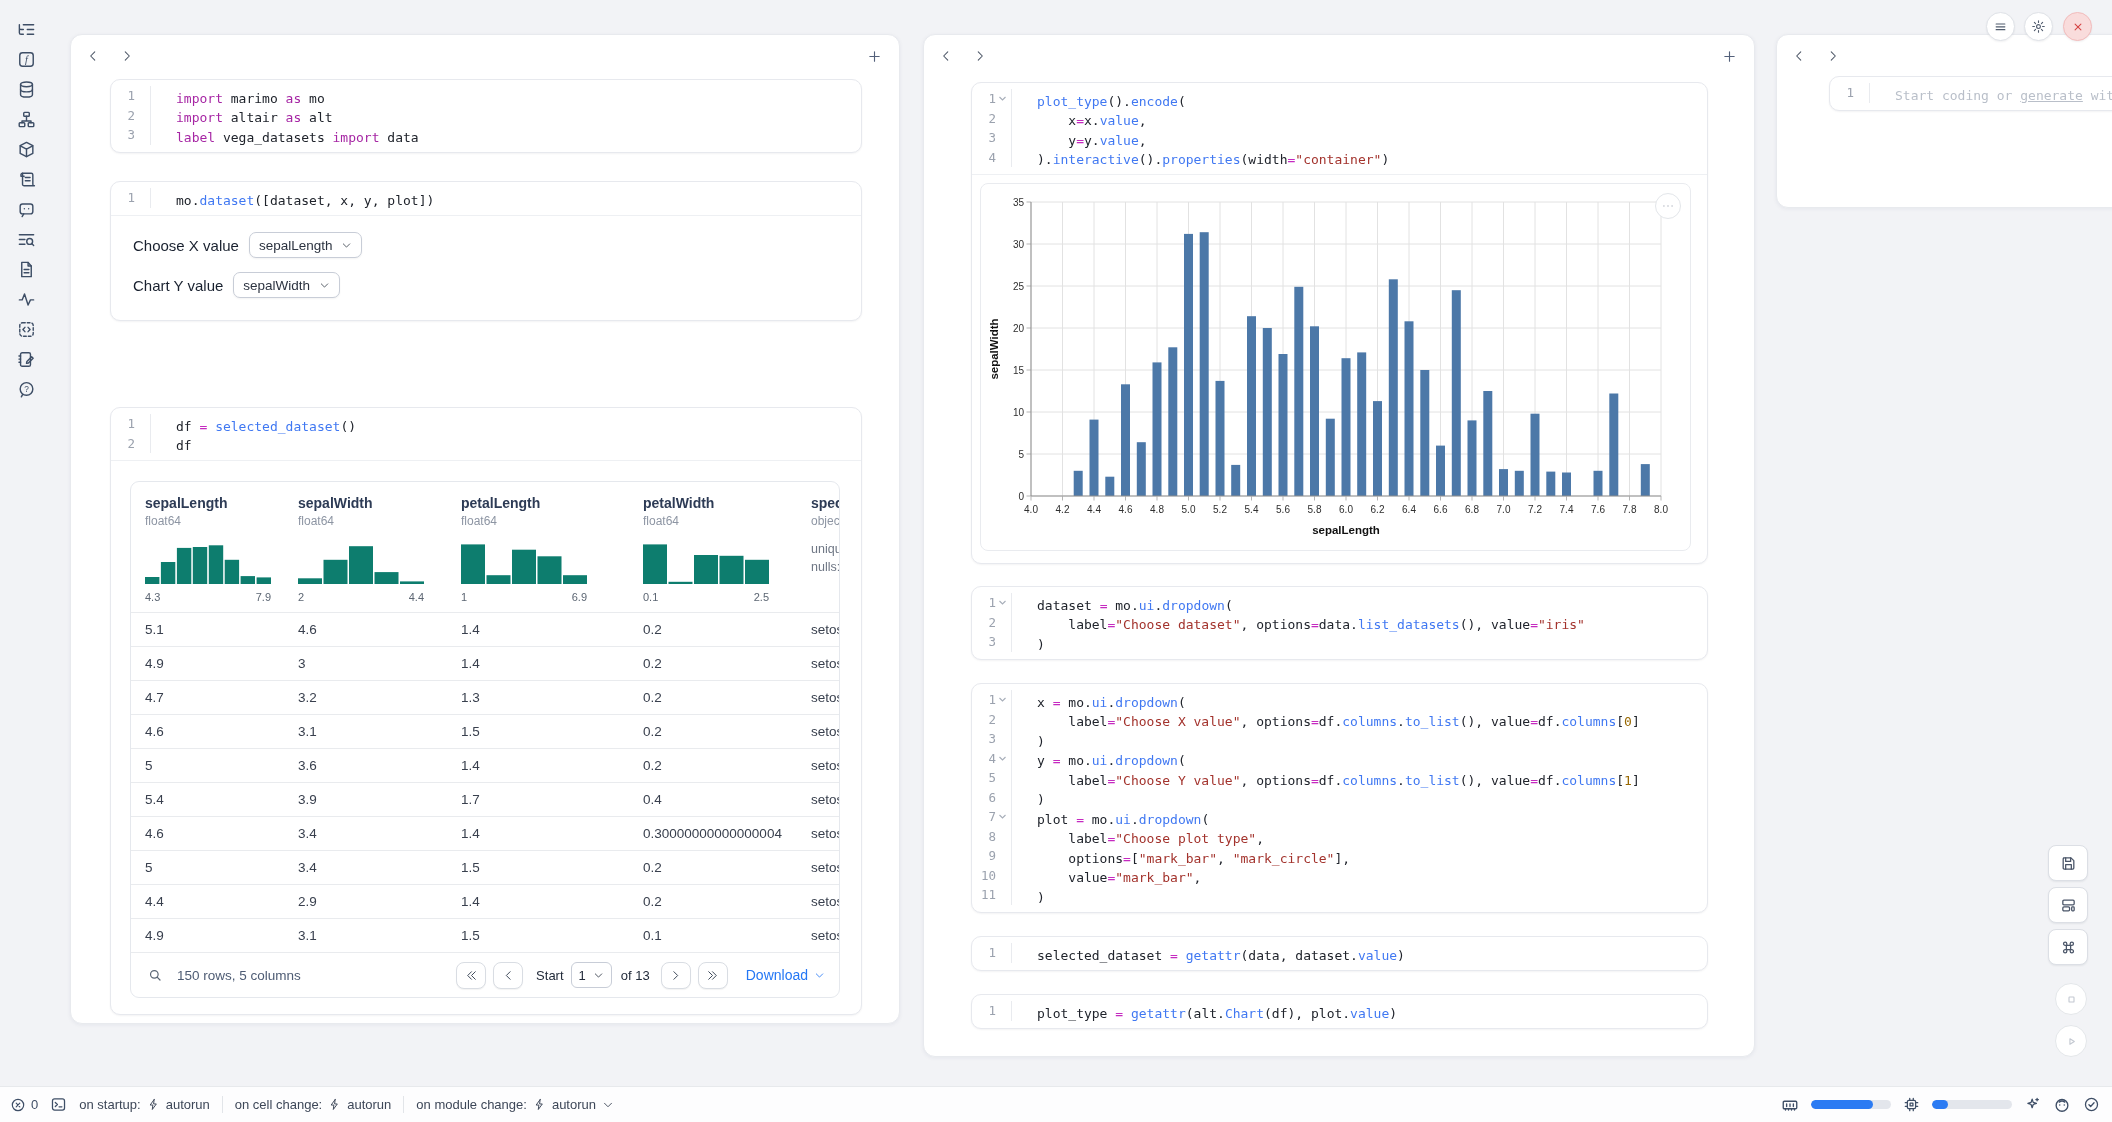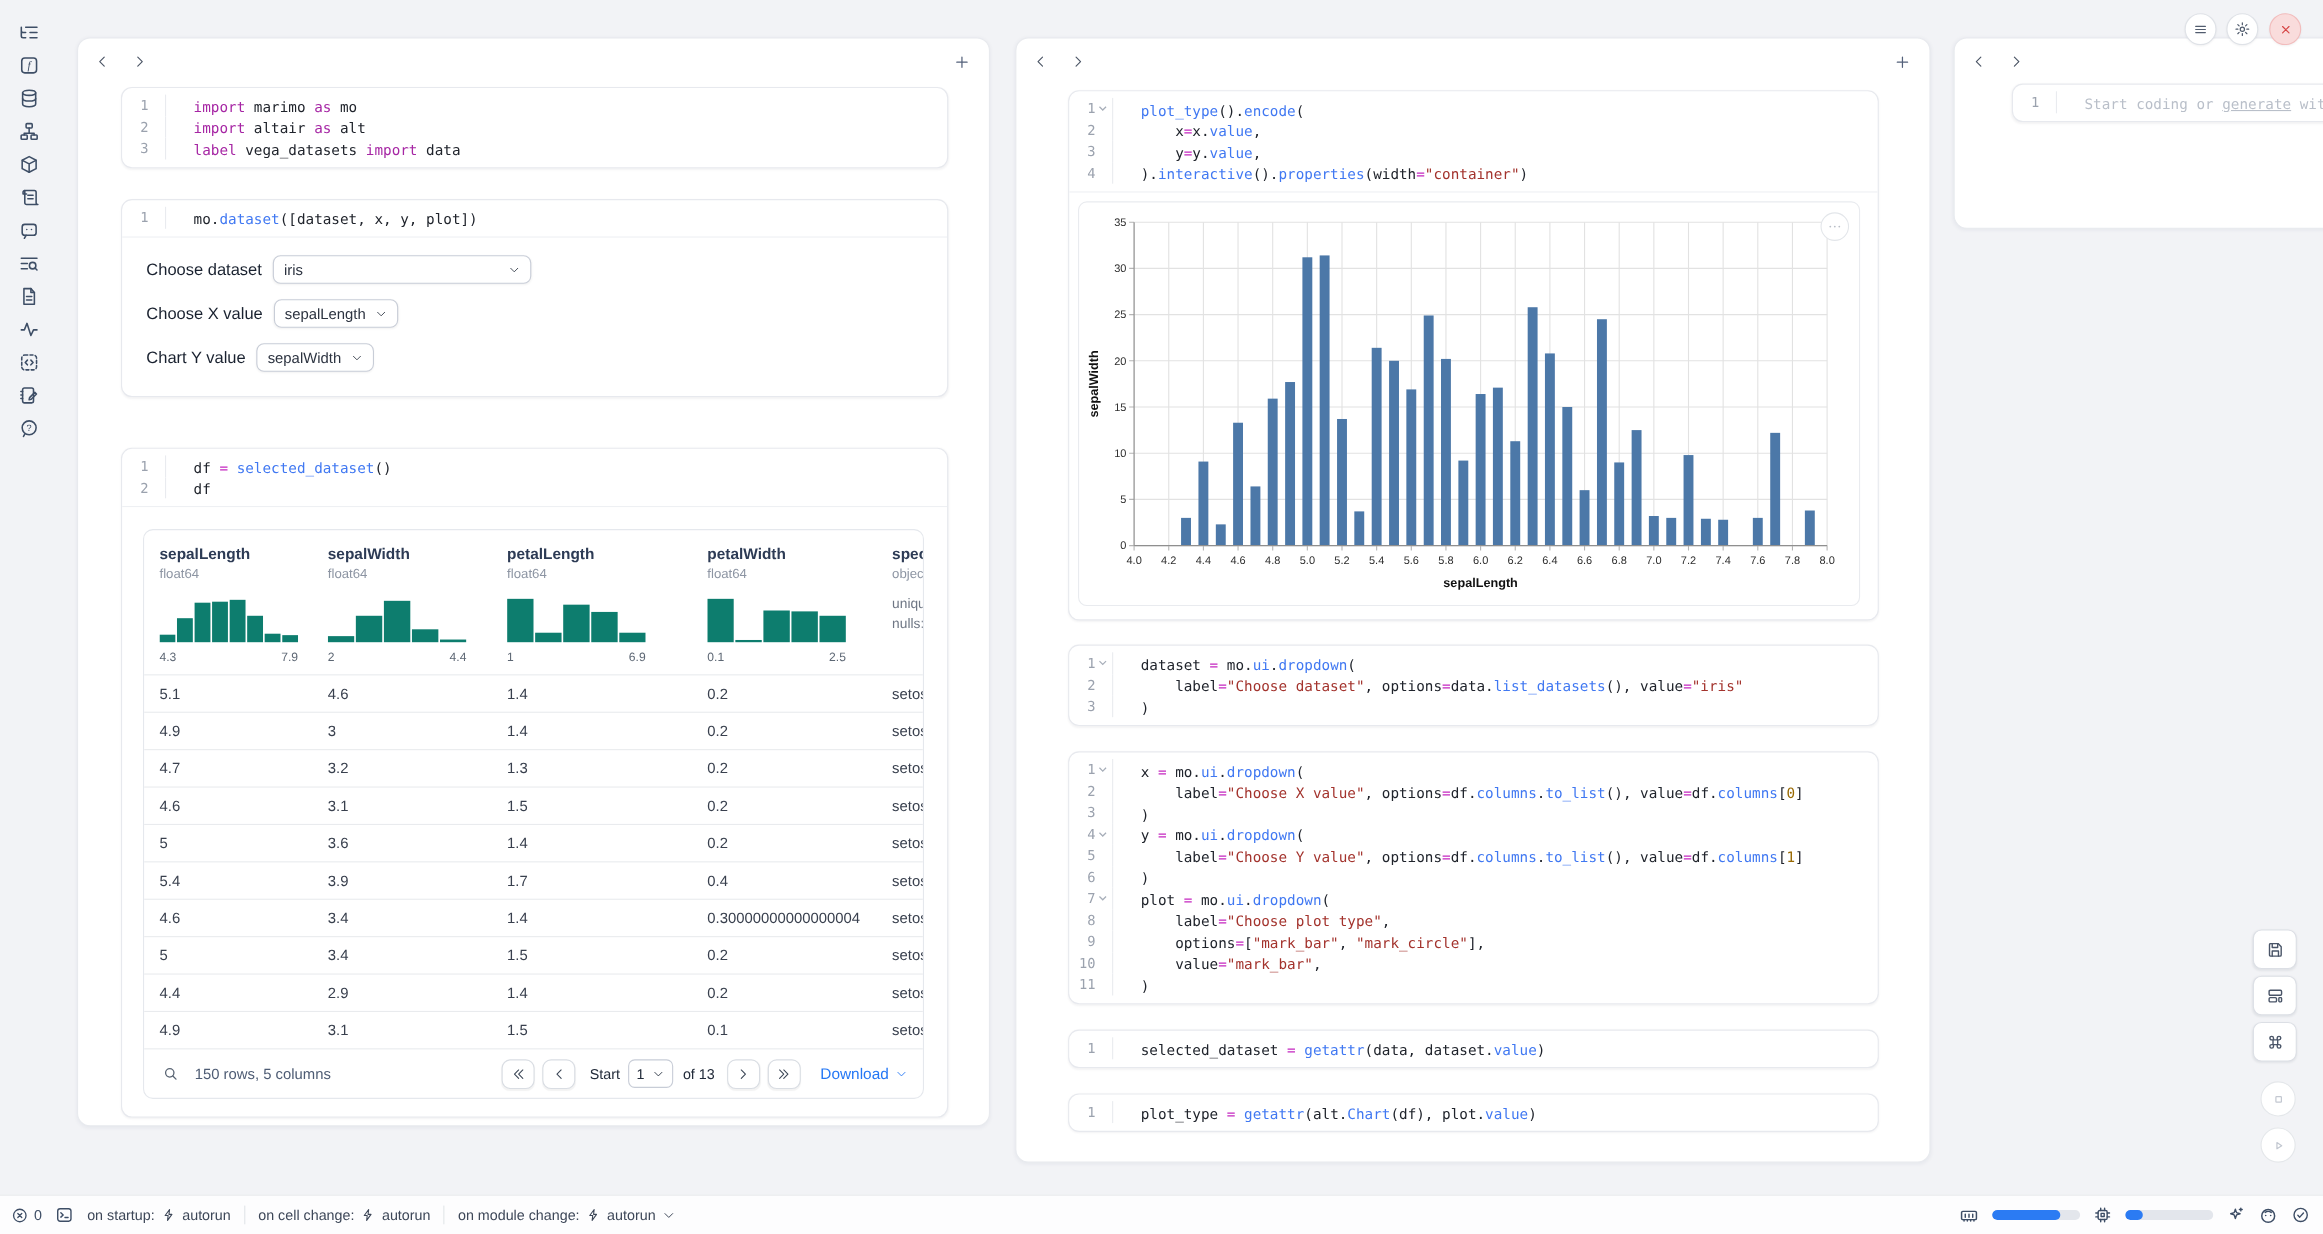--- a/index.html
+++ b/index.html
@@ -275,31 +275,20 @@
   <div class="cell" style="left:39px;top:146px;width:752px;">
     <div class="code" id="code-left2">
         <div class="code-line">
           <span class="ln">1</span>
           <span class="fold"></span>
           <span class="src"><span class="c-pl">mo.</span><span class="c-fn">dataset</span><span class="c-pl">([dataset, x, y, plot])</span></span>
         </div>
       </div>
     <div class="out">
         <div class="dd-wrap" id="dd-wrap">
-          <div class="dd-row">
-            <span class="dd-label">Choose dataset</span>
-            <span class="dd-ctl dd-wide">
-              <span class="dd-val">iris</span>
-              <span class="icn w11 dd-caret">
-                <svg viewBox="0 0 24 24" fill="none" stroke="currentColor" stroke-width="1.8" stroke-linecap="round" stroke-linejoin="round">
-                  <path d="M5 8.5l7 7 7-7"></path>
-                </svg>
-              </span>
-            </span>
-          </div>
           <div class="dd-row">
             <span class="dd-label">Choose X value</span>
             <span class="dd-ctl">
               <span class="dd-val">sepalLength</span>
               <span class="icn w11 dd-caret">
                 <svg viewBox="0 0 24 24" fill="none" stroke="currentColor" stroke-width="1.8" stroke-linecap="round" stroke-linejoin="round">
                   <path d="M5 8.5l7 7 7-7"></path>
                 </svg>
               </span>
             </span>

